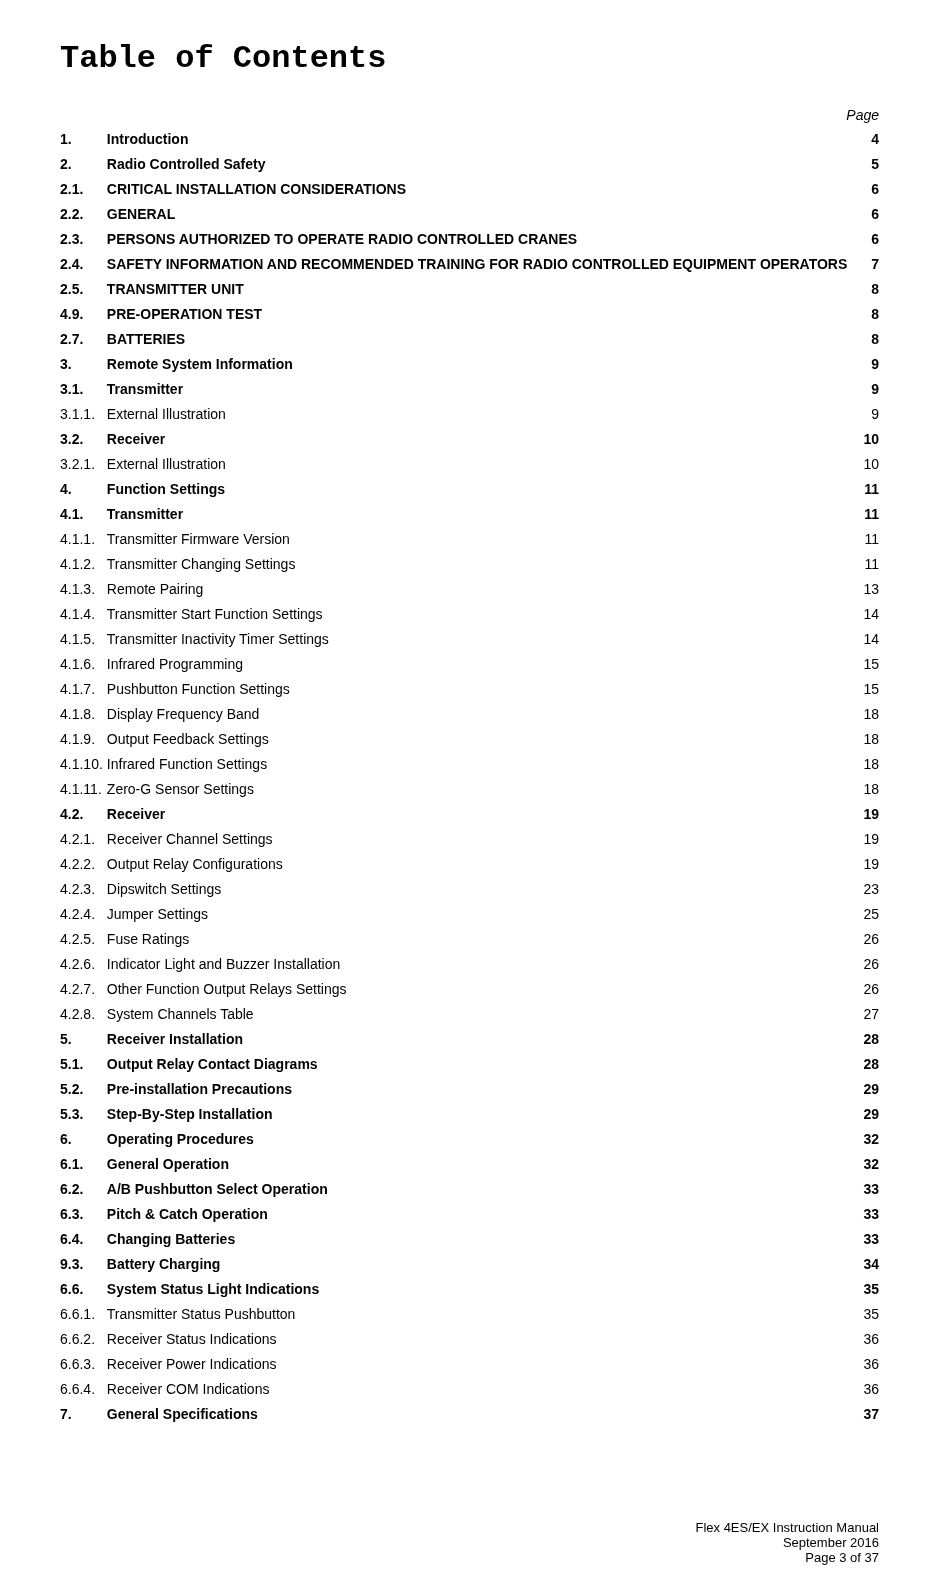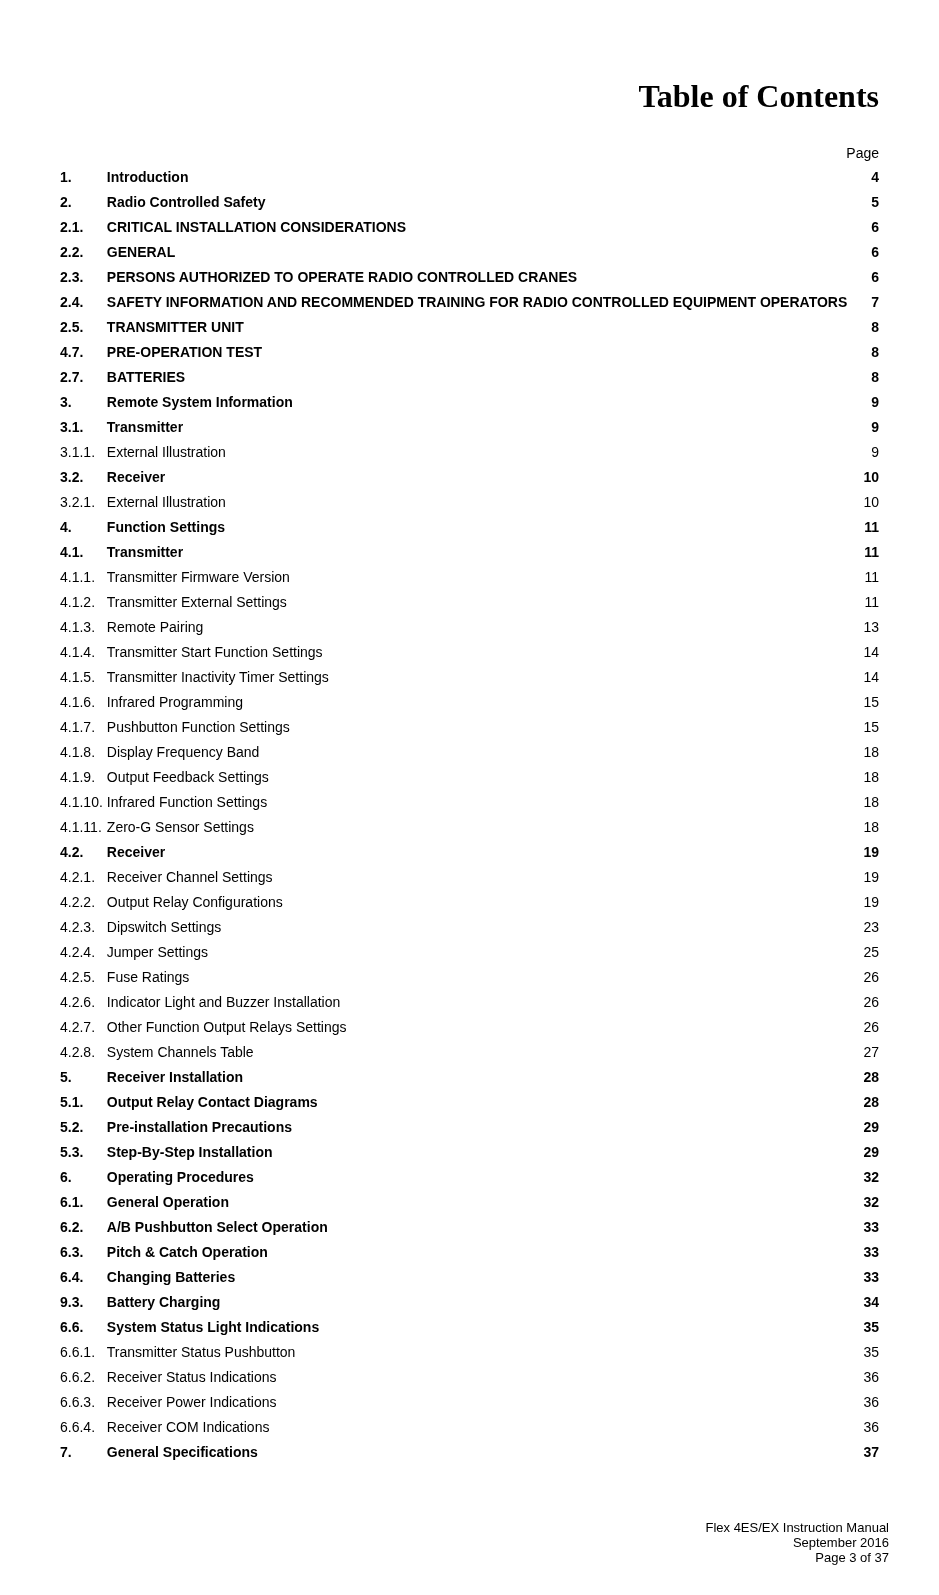--- a/index.html
+++ b/index.html
@@ -13,32 +13,32 @@
       font-family: Arial, Helvetica, sans-serif;
       width: 939px;
       min-height: 1595px;
       position: relative;
       padding: 40px 60px 80px 60px;
       color: #000000;
       font-size: 14px;
     }
 
     .page-title {
-      text-align: right;
+      text-align: left;
       font-size: 32px;
       font-weight: bold;
       margin-bottom: 30px;
-      font-family: Liberation Serif, serif;
-      margin-top: 38px;
+      font-family: Liberation Mono, monospace;
     }
 
     .page-header-row {
       display: flex;
       justify-content: flex-end;
       margin-bottom: 4px;
+      font-style: italic;
     }
 
     .page-header-label {
       font-size: 14px;
     }
 
     .toc-table {
       width: 100%;
       border-collapse: collapse;
     }
@@ -67,21 +67,21 @@
       padding-left: 10px;
     }
 
     .level1 { font-weight: bold; font-size: 14px; }
     .level2 { padding-left: 20px; font-size: 14px; font-weight: bold; }
     .level3 { padding-left: 50px; font-size: 14px; }
 
     .footer {
       position: absolute;
       bottom: 30px;
-      right: 50px;
+      right: 60px;
       text-align: right;
       font-size: 13px;
       color: #000;
     }
   </style>
 </head>
 <body>
 
 <h1 class="page-title">Table of Contents</h1>
 
@@ -120,21 +120,21 @@
         <td class="num-col level2">2.4.</td>
         <td class="label-col level2">SAFETY INFORMATION AND RECOMMENDED TRAINING FOR RADIO CONTROLLED EQUIPMENT OPERATORS</td>
         <td class="page-col level2">7</td>
       </tr>
       <tr>
         <td class="num-col level2">2.5.</td>
         <td class="label-col level2">TRANSMITTER UNIT</td>
         <td class="page-col level2">8</td>
       </tr>
       <tr>
-        <td class="num-col level2">4.7.</td>
+        <td class="num-col level2">4.9.</td>
         <td class="label-col level2">PRE-OPERATION TEST</td>
         <td class="page-col level2">8</td>
       </tr>
       <tr>
         <td class="num-col level2">2.7.</td>
         <td class="label-col level2">BATTERIES</td>
         <td class="page-col level2">8</td>
       </tr>
       <tr>
         <td class="num-col level1">3.</td>
@@ -171,21 +171,21 @@
         <td class="label-col level2">Transmitter</td>
         <td class="page-col level2">11</td>
       </tr>
       <tr>
         <td class="num-col level3">4.1.1.</td>
         <td class="label-col level3">Transmitter Firmware Version</td>
         <td class="page-col level3">11</td>
       </tr>
       <tr>
         <td class="num-col level3">4.1.2.</td>
-        <td class="label-col level3">Transmitter External Settings</td>
+        <td class="label-col level3">Transmitter Changing Settings</td>
         <td class="page-col level3">11</td>
       </tr>
       <tr>
         <td class="num-col level3">4.1.3.</td>
         <td class="label-col level3">Remote Pairing</td>
         <td class="page-col level3">13</td>
       </tr>
       <tr>
         <td class="num-col level3">4.1.4.</td>
         <td class="label-col level3">Transmitter Start Function Settings</td>

